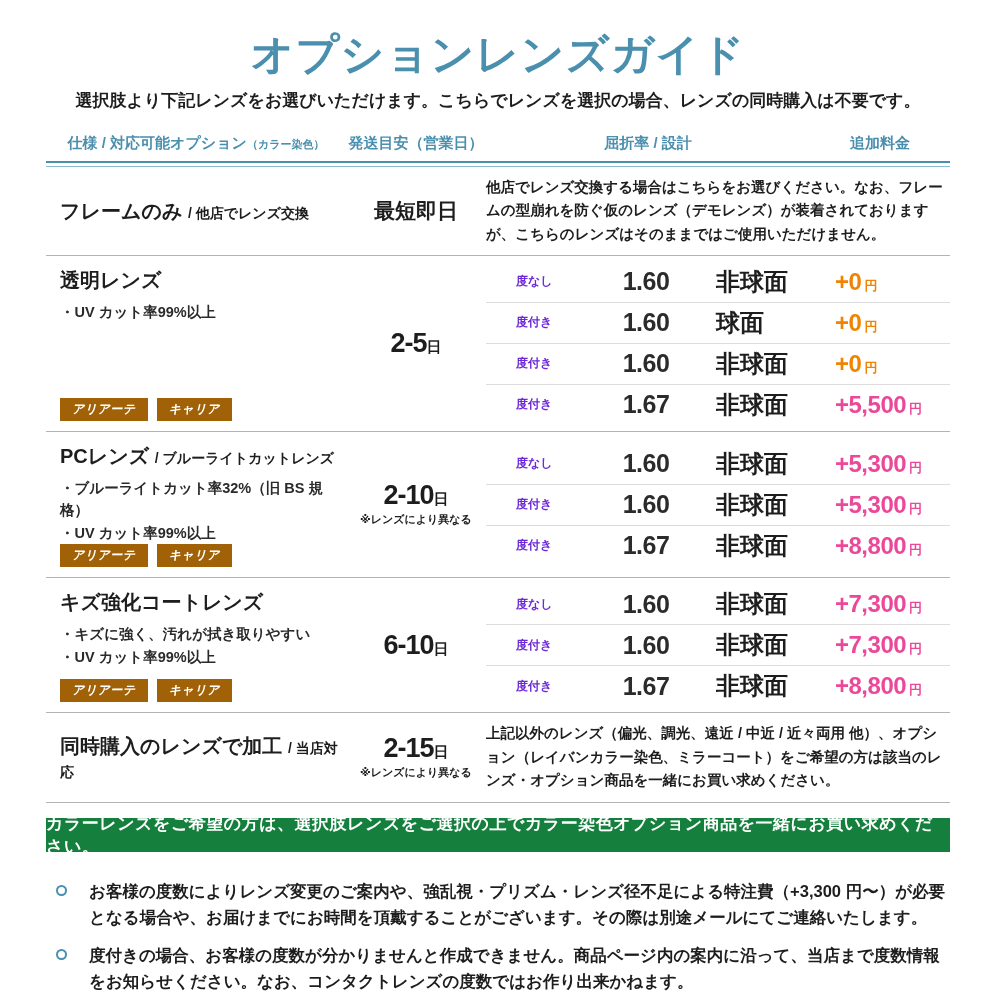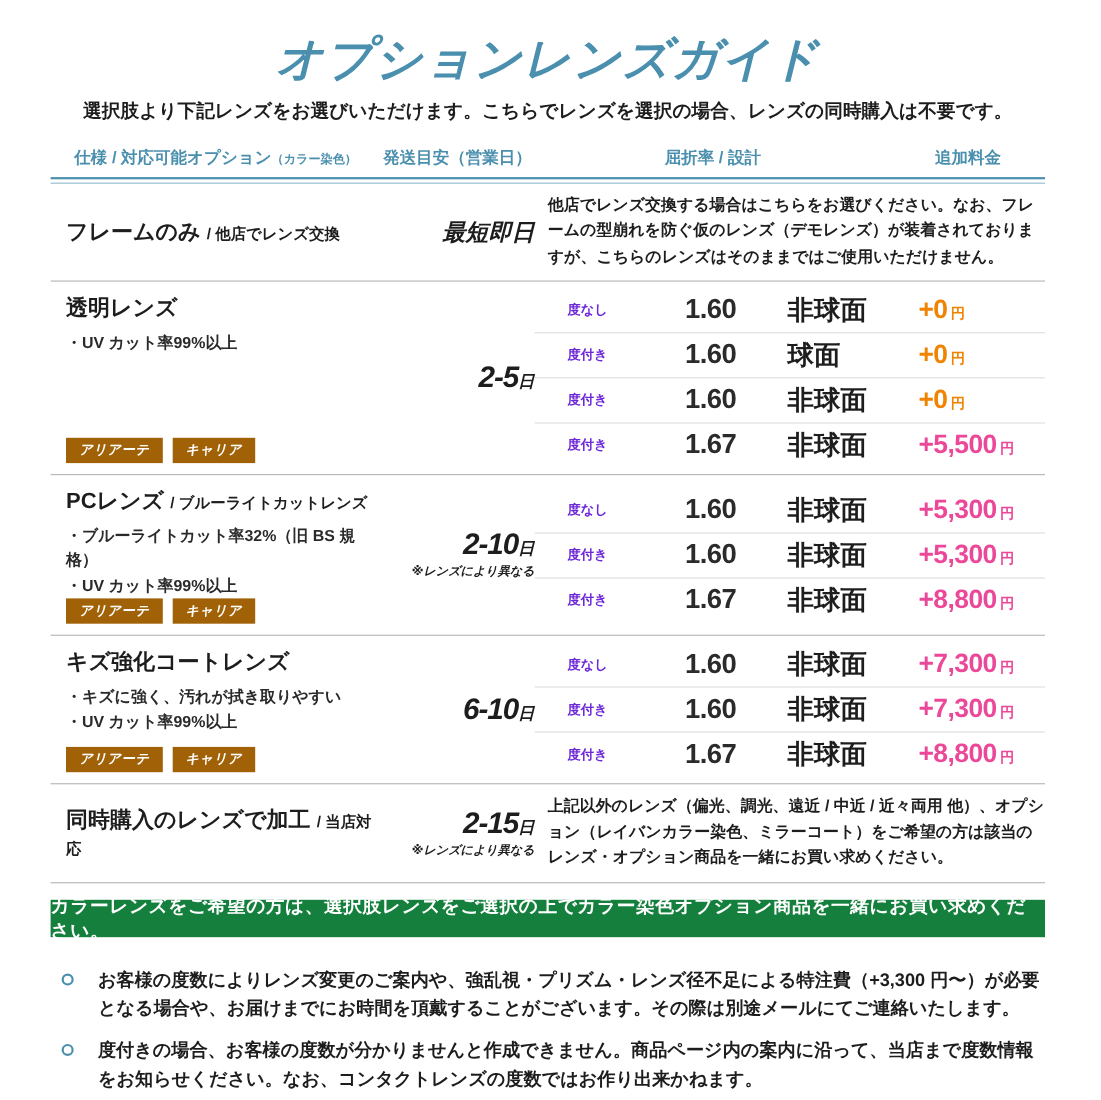--- a/index.html
+++ b/index.html
@@ -5,21 +5,21 @@
   html,body{margin:0;padding:0;}
   body{
     width:1001px;height:1000px;background:#ffffff;color:#222;
     font-family:"Liberation Sans","DejaVu Sans",sans-serif;
     -webkit-font-smoothing:antialiased;overflow:hidden;
   }
   .wrap{padding:30px 51px 0 46px;}
 
   
   .title{
-    text-align:center;font-size:43px;font-weight:bold;font-style:italic;
+    text-align:center;font-size:43px;font-weight:bold;
     color:#4a8fae;letter-spacing:1px;line-height:1.15;margin:0;
   }
   .subtitle{
     text-align:center;font-size:17px;font-weight:700;color:#1d1d1d;
     margin-top:11px;line-height:1.3;
   }
 
   
   .cols-header{display:flex;margin-top:21px;color:#4a8fae;font-weight:bold;align-items:flex-end;}
   .ch{text-align:center;font-size:15px;}
@@ -27,21 +27,21 @@
   .ch-ship{width:140px;}
   .ch-index{width:324px;}
   .ch-price{flex:1;}
   .ch-small{font-size:11px;}
   .header-rule{margin-top:8px;height:3px;border-top:2px solid #4a8fae;border-bottom:1px solid #8db9cd;}
 
   
   .section{display:flex;}
   .sec-divider{border:none;border-top:1px solid #b3b3b3;margin:0;}
   .col-spec{width:300px;flex-shrink:0;display:flex;flex-direction:column;box-sizing:border-box;padding:12px 0 10px 14px;}
-  .col-ship{width:140px;flex-shrink:0;display:flex;flex-direction:column;justify-content:center;align-items:flex-end;text-align:center;font-style:italic;}
+  .col-ship{width:140px;flex-shrink:0;display:flex;flex-direction:column;justify-content:center;align-items:center;text-align:center;}
   .col-right{flex:1;display:flex;flex-direction:column;justify-content:center;}
 
   .lens-name{font-size:20px;font-weight:bold;color:#1d1d1d;line-height:1.2;}
   .lens-name .suffix{font-size:14px;font-weight:bold;}
   .features{margin-top:9px;font-size:14.5px;font-weight:600;color:#2a2a2a;line-height:1.55;}
   .tags{display:flex;gap:9px;margin-top:auto;}
   .tag{background:#a16207;color:#fff;font-size:12px;font-weight:bold;font-style:italic;
        padding:5px 12px 6px;line-height:1;letter-spacing:.5px;}
 
   .ship-big{font-size:27px;font-weight:bold;letter-spacing:-1px;color:#1d1d1d;line-height:1;}
@@ -60,21 +60,21 @@
   .cell-design{width:114px;box-sizing:border-box;padding-left:20px;font-size:24px;font-weight:bold;color:#1d1d1d;}
   .cell-price{flex:1;box-sizing:border-box;padding-left:25px;font-size:24px;font-weight:bold;letter-spacing:-.5px;}
   .cell-price .unit{font-size:13px;margin-left:3px;letter-spacing:0;}
   .orange{color:#f08300;}
   .blue{color:#ec4899;}
 
   
   .s-text{align-items:center;}
   .s-text .col-spec{padding:0 0 0 14px;justify-content:center;}
   .sec-frame{min-height:88px;}
-  .sec-frame .desc, .sec-last .desc{padding:9px 0;margin-left:12px;}
+  .sec-frame .desc, .sec-last .desc{padding:9px 0;}
   .sec-last{min-height:86px;}
 
   
   .banner{
     margin-top:15px;height:34px;background:#15803d;color:#fff;
     display:flex;align-items:center;justify-content:center;
     font-size:17px;font-weight:bold;letter-spacing:.5px;
   }
 
   

